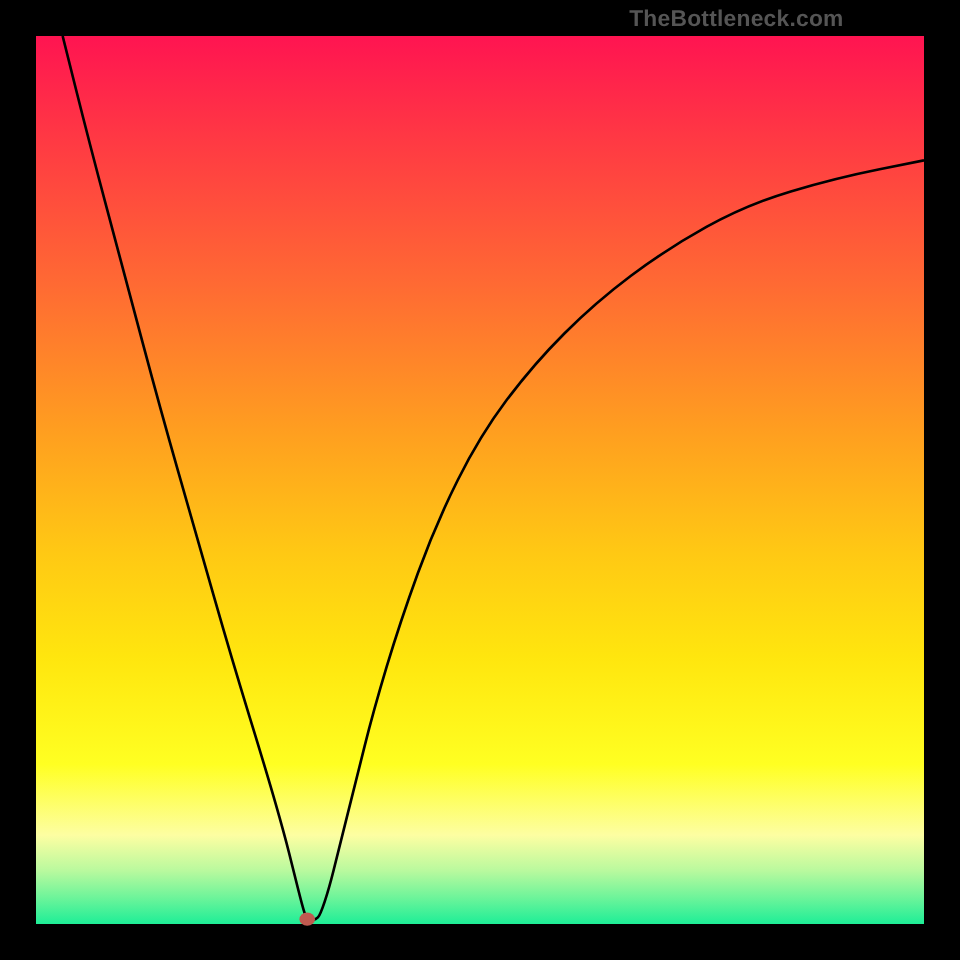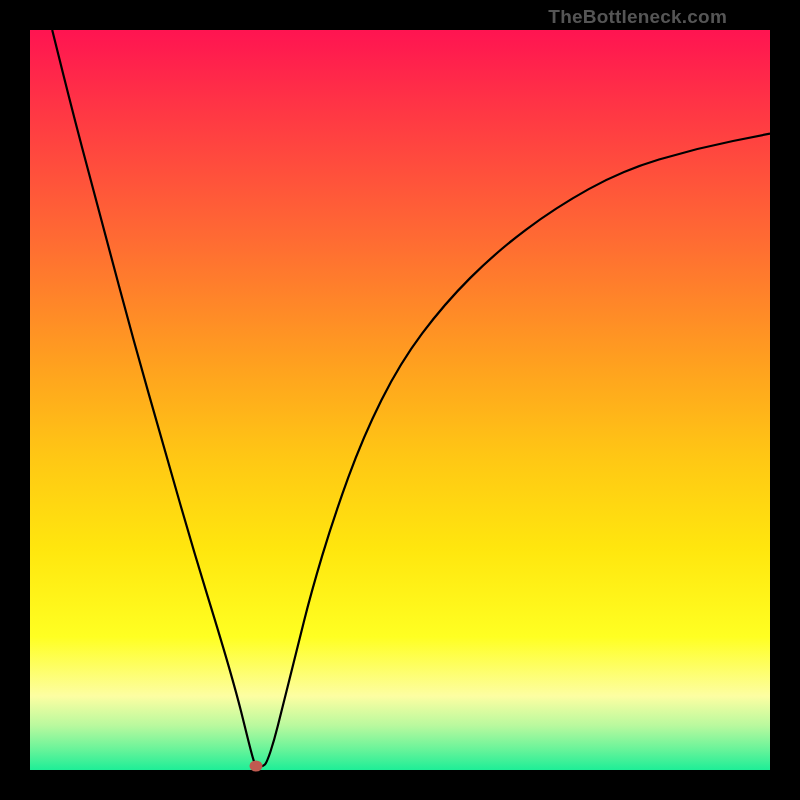--- a/index.html
+++ b/index.html
@@ -9,21 +9,20 @@
     height: 800px;
     background: #000;
     font-family: Arial, Helvetica, sans-serif;
     overflow: hidden;
   }
   .frame {
     position: relative;
     width: 717px;
     height: 800px;
     background: #000;
-    padding-left: 24px;
   }
   .plot-area {
     position: absolute;
     left: 30px;
     top: 30px;
     width: 740px;
     height: 740px;
     background: linear-gradient(to bottom,
       #ff1451 0%,
       #ff3a43 12%,

